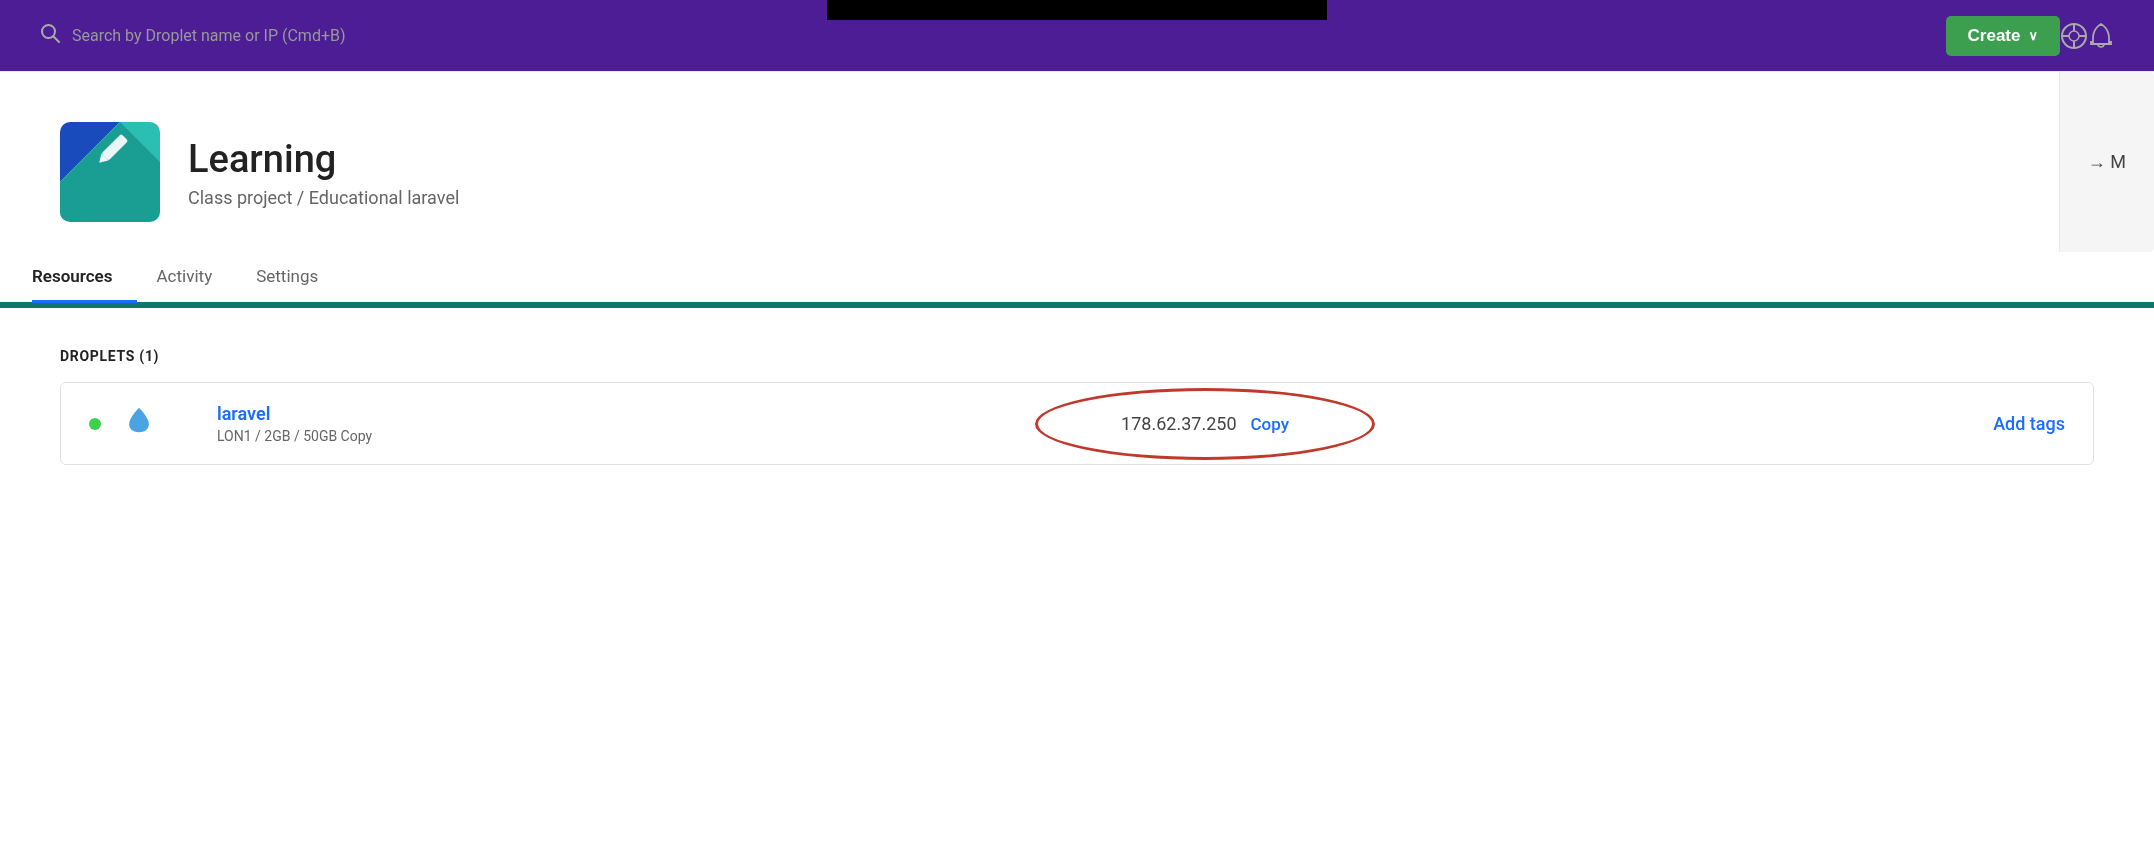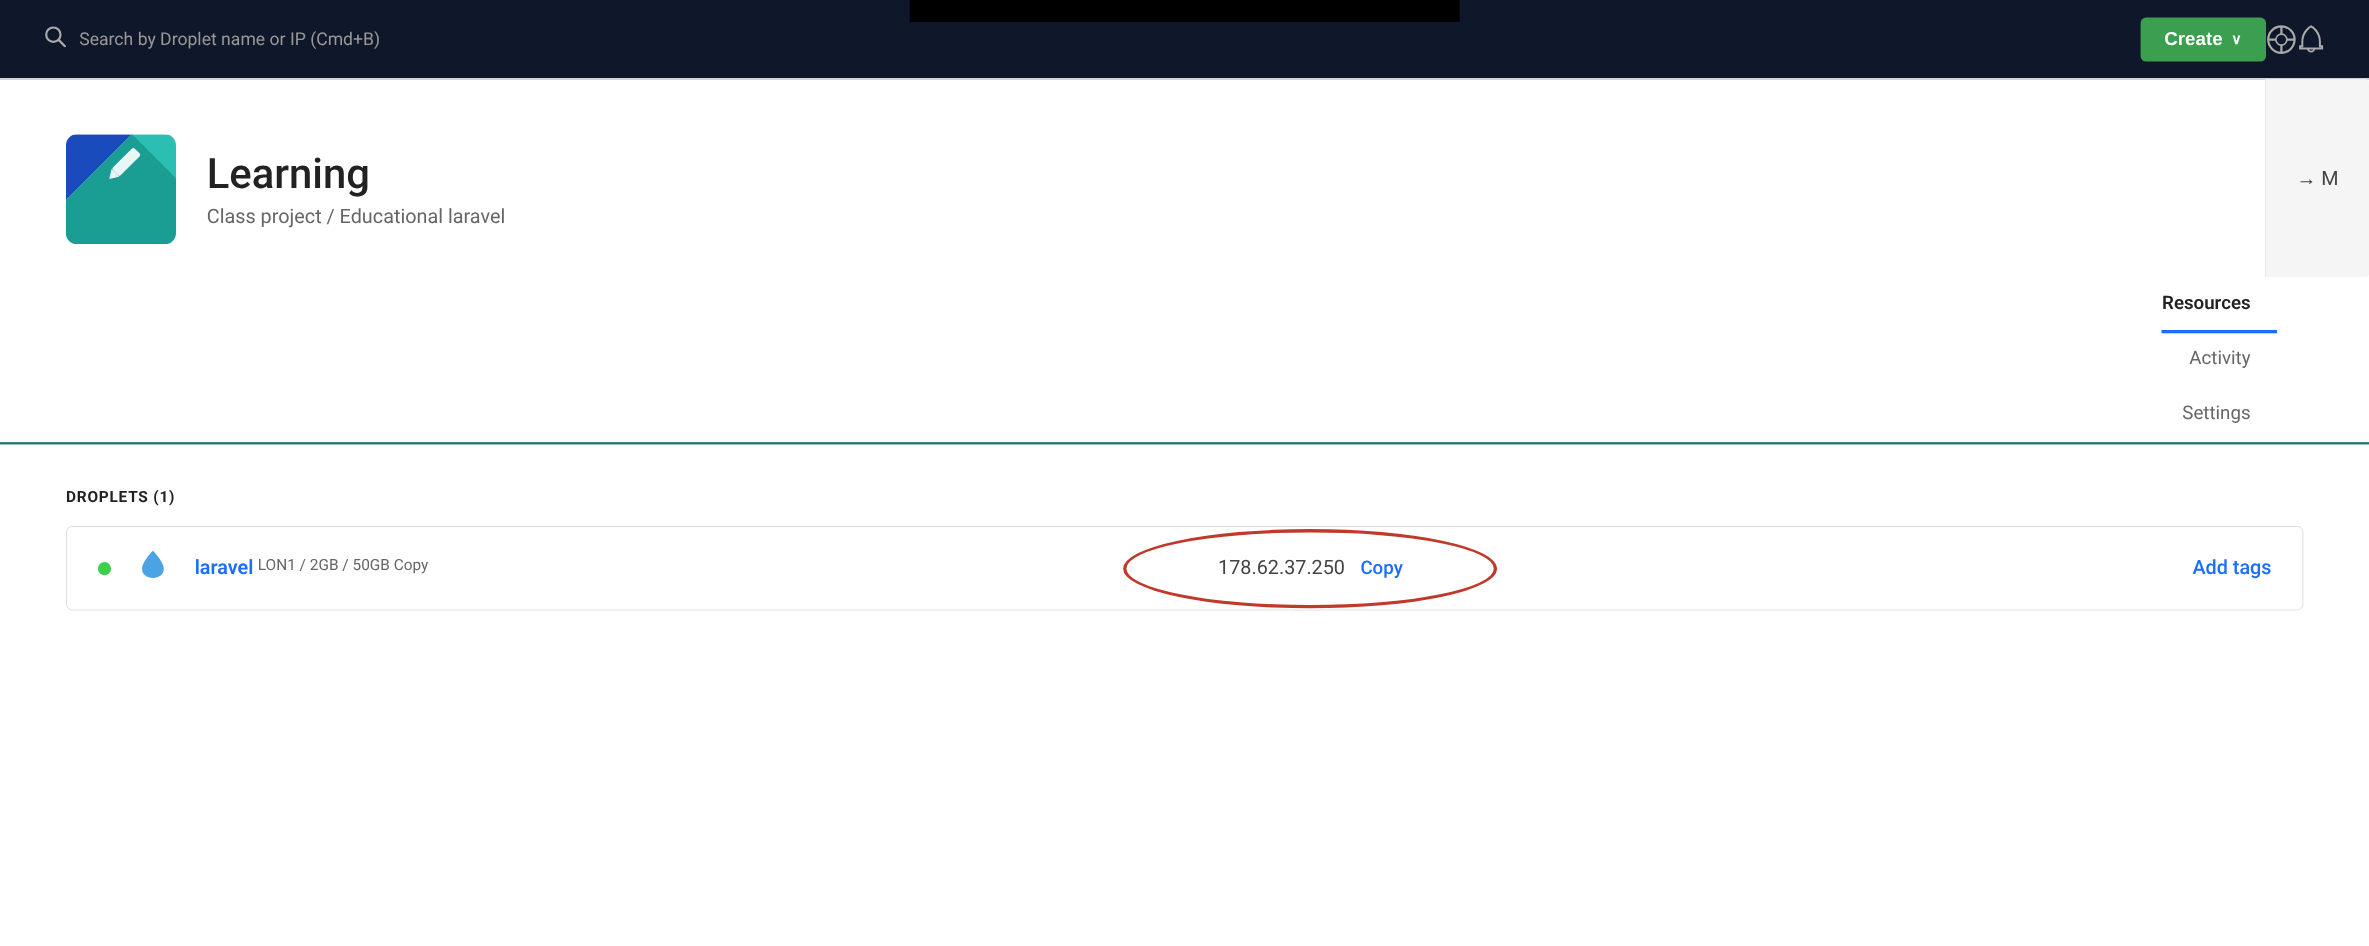--- a/index.html
+++ b/index.html
@@ -11,21 +11,21 @@
       min-height: 860px;
     }
 
     
     .header {
       display: flex;
       align-items: center;
       padding: 0 40px;
       height: 72px;
       border-bottom: 1px solid #e8e8e8;
-      background: #0f172a;
+      background: #4c1d95;
       position: relative;
     }
     .header-left {
       display: flex;
       align-items: center;
       gap: 12px;
       flex: 1;
     }
     .search-icon-wrap {
       color: #aaa;
@@ -123,24 +123,23 @@
       gap: 8px;
       cursor: pointer;
       height: 100%;
       border-radius: 0 4px 4px 0;
     }
 
     
     .tabs {
       display: flex;
       align-items: flex-end;
-      padding: 0 64px;
-      border-bottom: 2px solid #0f766e;
+      padding: 0 32px;
+      border-bottom: 6px solid #0f766e;
       gap: 0;
-      flex-direction: column;
     }
     .tab {
       padding: 14px 24px 14px 0;
       font-size: 17px;
       cursor: pointer;
       color: #666;
       border-bottom: 3px solid transparent;
       margin-bottom: -1px;
       margin-right: 20px;
     }
@@ -187,22 +186,24 @@
       background: #3ecf4c;
       flex-shrink: 0;
     }
     .droplet-icon {
       color: #4ba3e3;
       font-size: 28px;
       flex-shrink: 0;
     }
     .droplet-details {
       display: flex;
+      flex-direction: column;
       gap: 4px;
       min-width: 200px;
+      margin-left: 40px;
     }
     .droplet-name {
       font-size: 18px;
       font-weight: 600;
       color: #1a6dff;
       text-decoration: none;
       cursor: pointer;
     }
     .droplet-specs {
       font-size: 14px;

